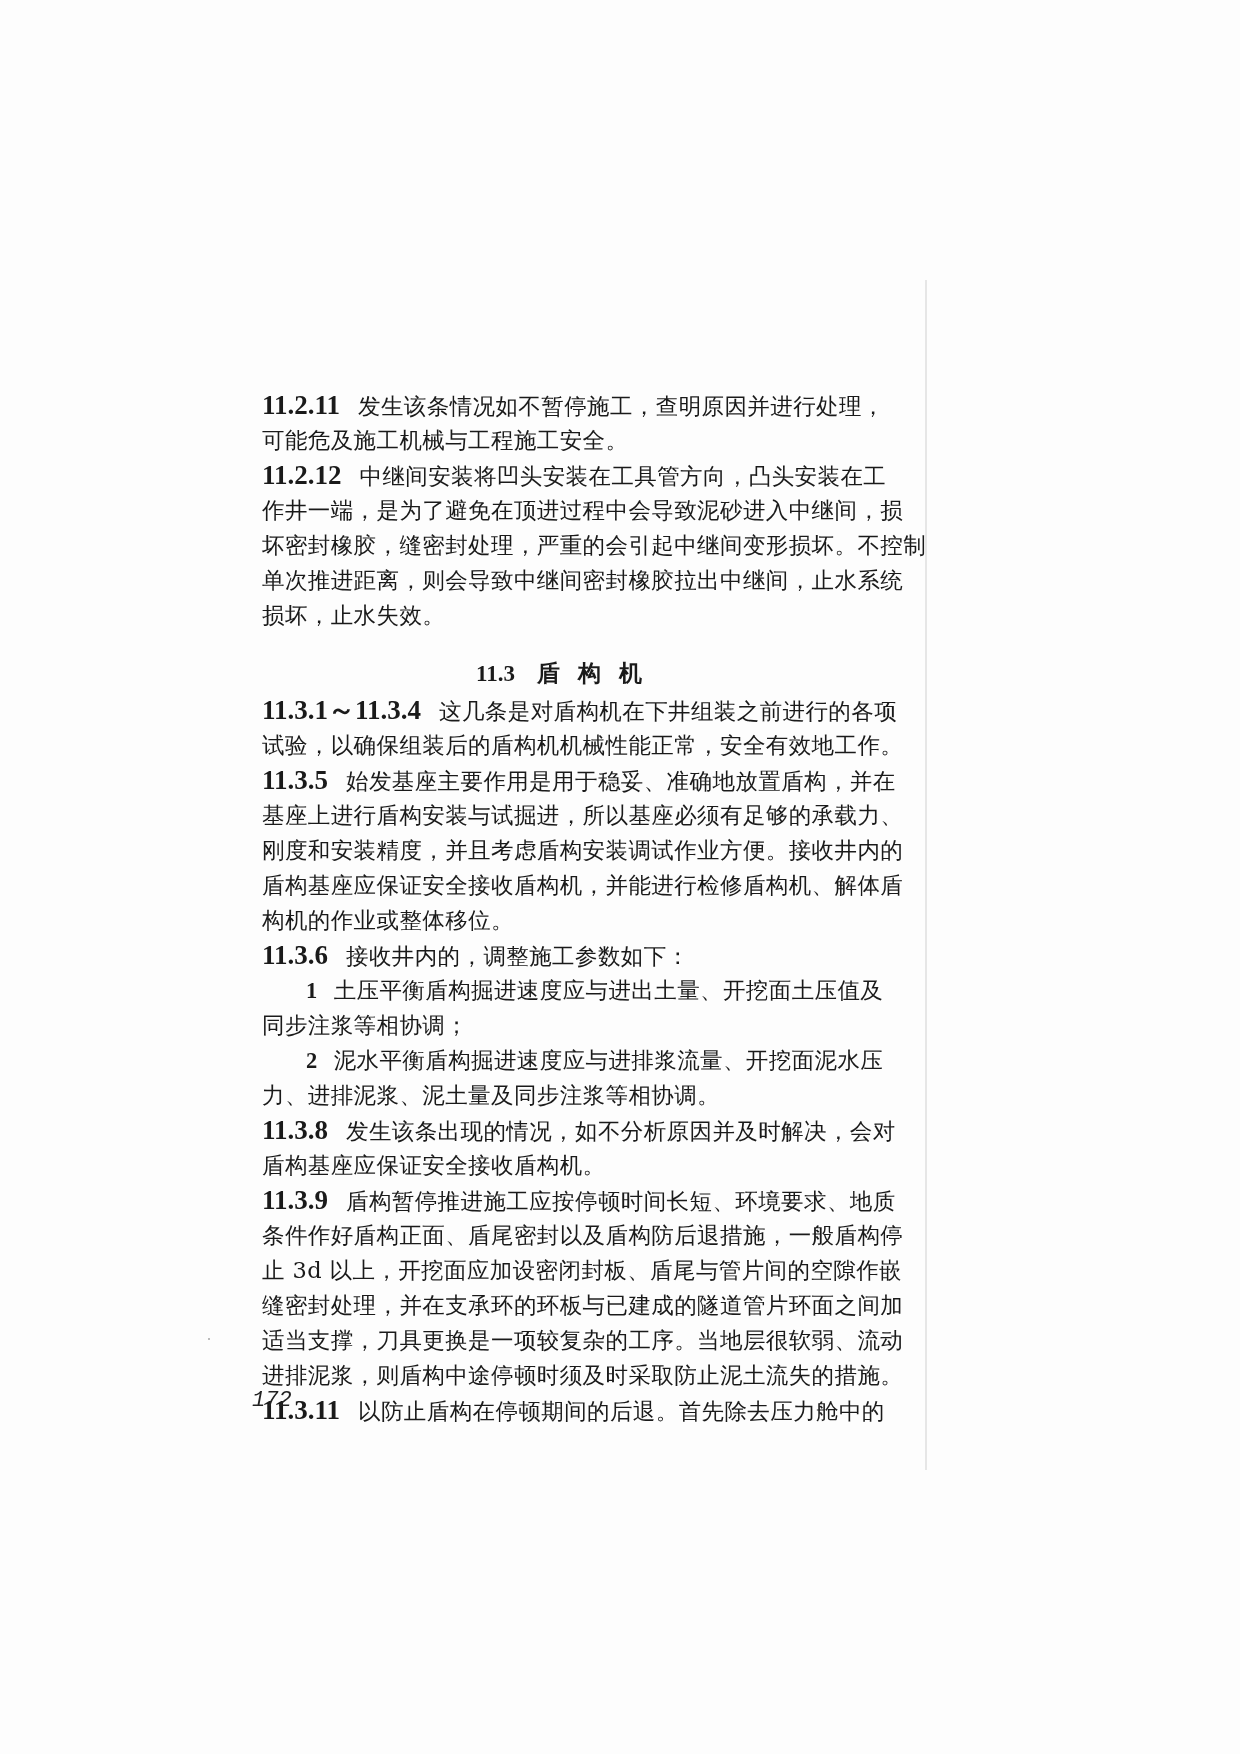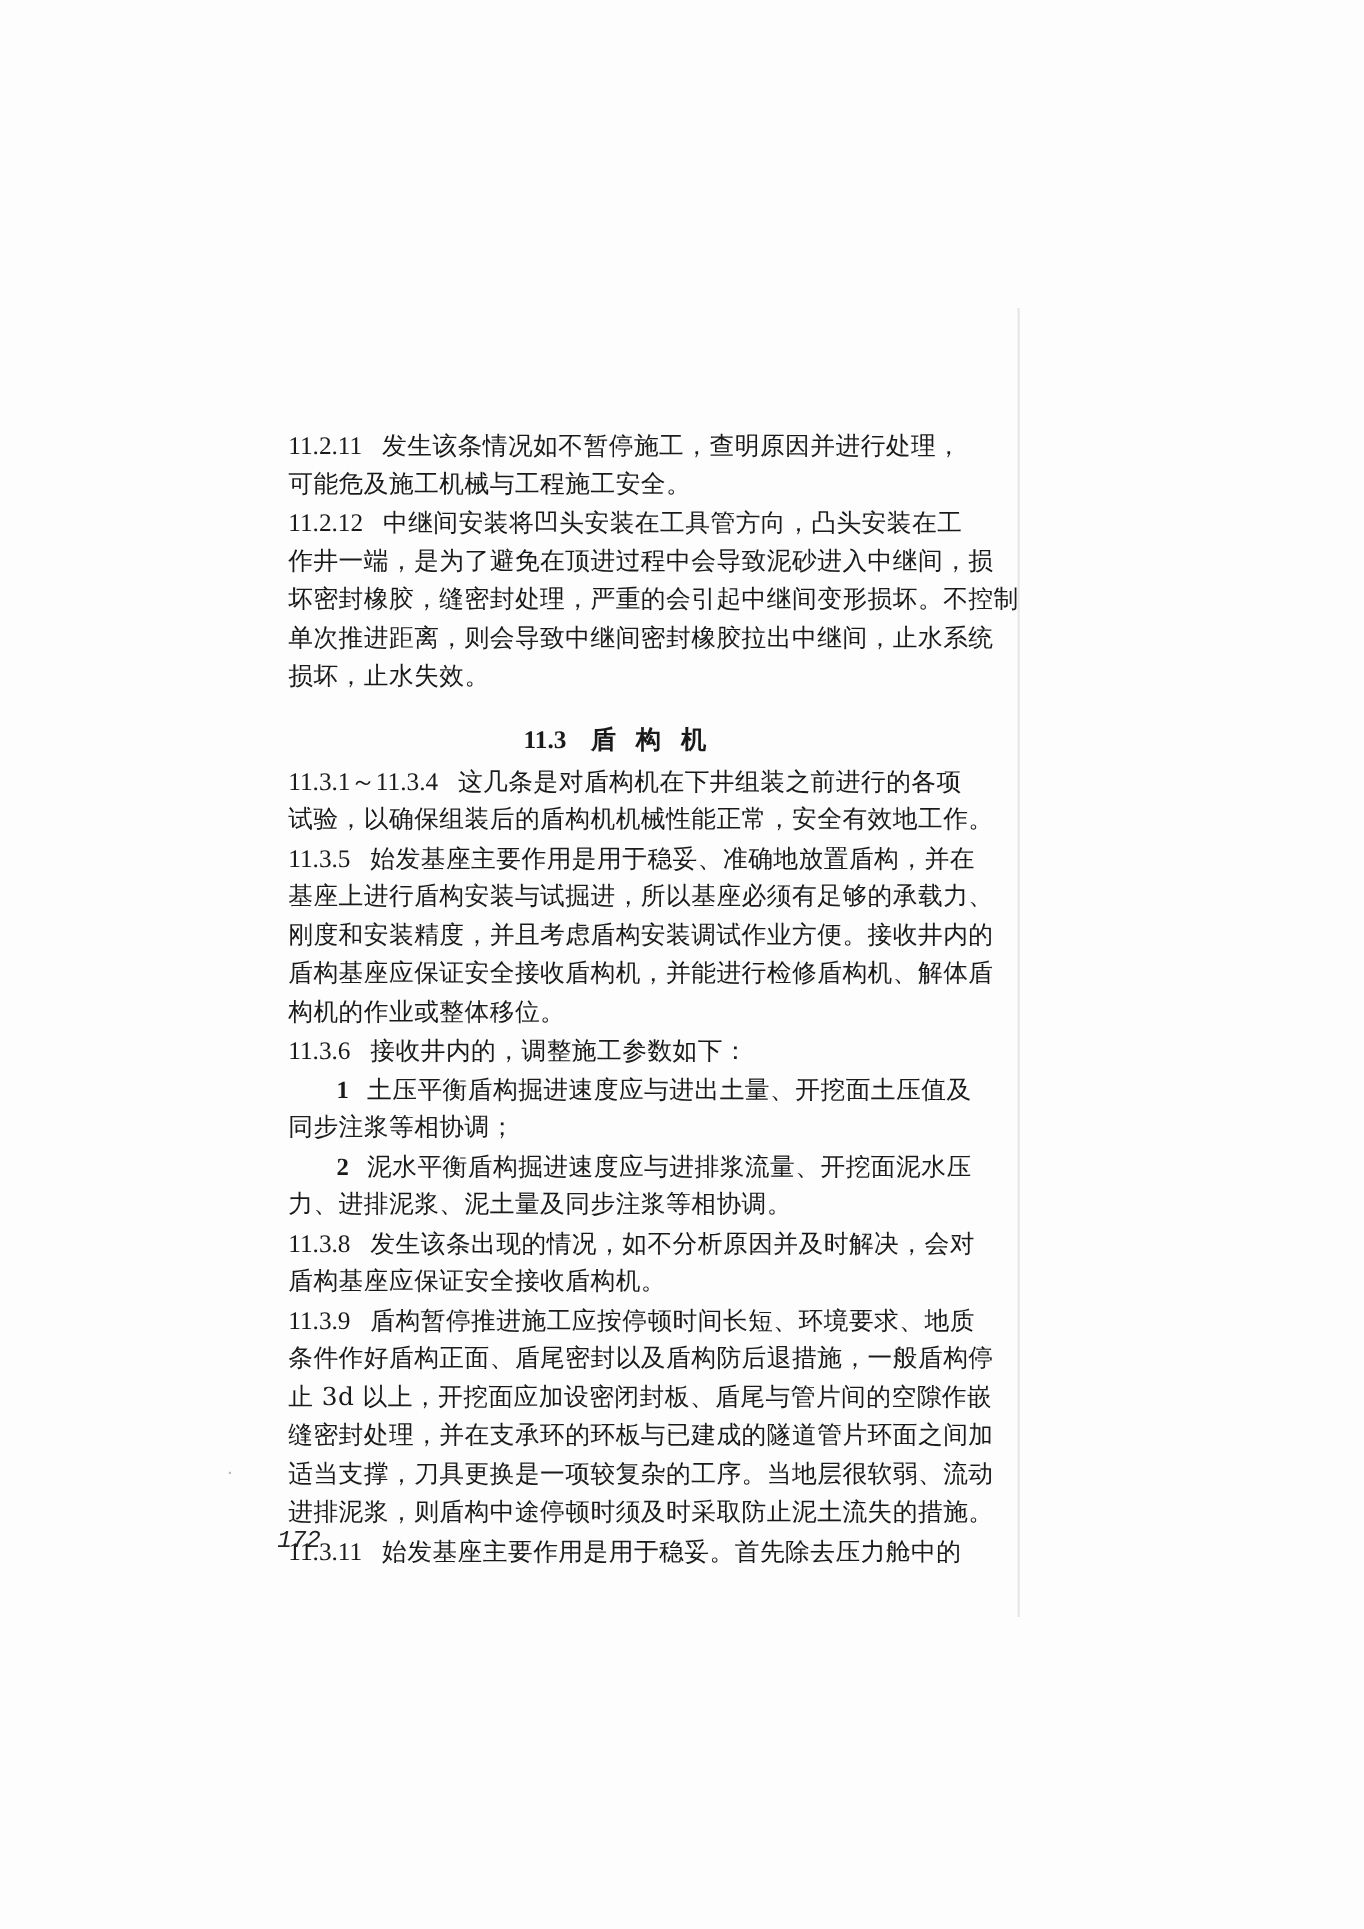--- a/index.html
+++ b/index.html
@@ -38,22 +38,22 @@
   }
   .line {
     height: 35px;
     line-height: 35px;
     font-size: 22.5px;
     white-space: nowrap;
     letter-spacing: 0.4px;
   }
   .num {
     font-family: "Liberation Serif", "DejaVu Serif", serif;
-    font-weight: normal;
-    font-size: 23px;
+    font-weight: bold;
+    font-size: 27px;
     margin-right: 18px;
     letter-spacing: 0;
   }
   .item-num {
     font-family: "Liberation Serif", "DejaVu Serif", serif;
     font-weight: bold;
     margin-right: 16px;
   }
   .indent {
     padding-left: 44px;
@@ -129,18 +129,18 @@
     <div class="line"><span class="num">11.3.8</span><span>发生该条出现的情况，如不分析原因并及时解决，会对</span></div>
     <div class="line">盾构基座应保证安全接收盾构机。</div>
 
     <div class="line"><span class="num">11.3.9</span><span>盾构暂停推进施工应按停顿时间长短、环境要求、地质</span></div>
     <div class="line">条件作好盾构正面、盾尾密封以及盾构防后退措施，一般盾构停</div>
     <div class="line">止 3d 以上，开挖面应加设密闭封板、盾尾与管片间的空隙作嵌</div>
     <div class="line">缝密封处理，并在支承环的环板与已建成的隧道管片环面之间加</div>
     <div class="line">适当支撑，刀具更换是一项较复杂的工序。当地层很软弱、流动</div>
     <div class="line">进排泥浆，则盾构中途停顿时须及时采取防止泥土流失的措施。</div>
 
-    <div class="line"><span class="num">11.3.11</span><span>始发基座主要作用是用于稳妥。首先除去压力舱中的</span></div>
+    <div class="line"><span class="num">11.3.11</span><span>以防止盾构在停顿期间的后退。首先除去压力舱中的</span></div>
   </div>
 
   <div class="speck"></div>
   <div class="page-number">172</div>
 </div>
 
 </body></html>

